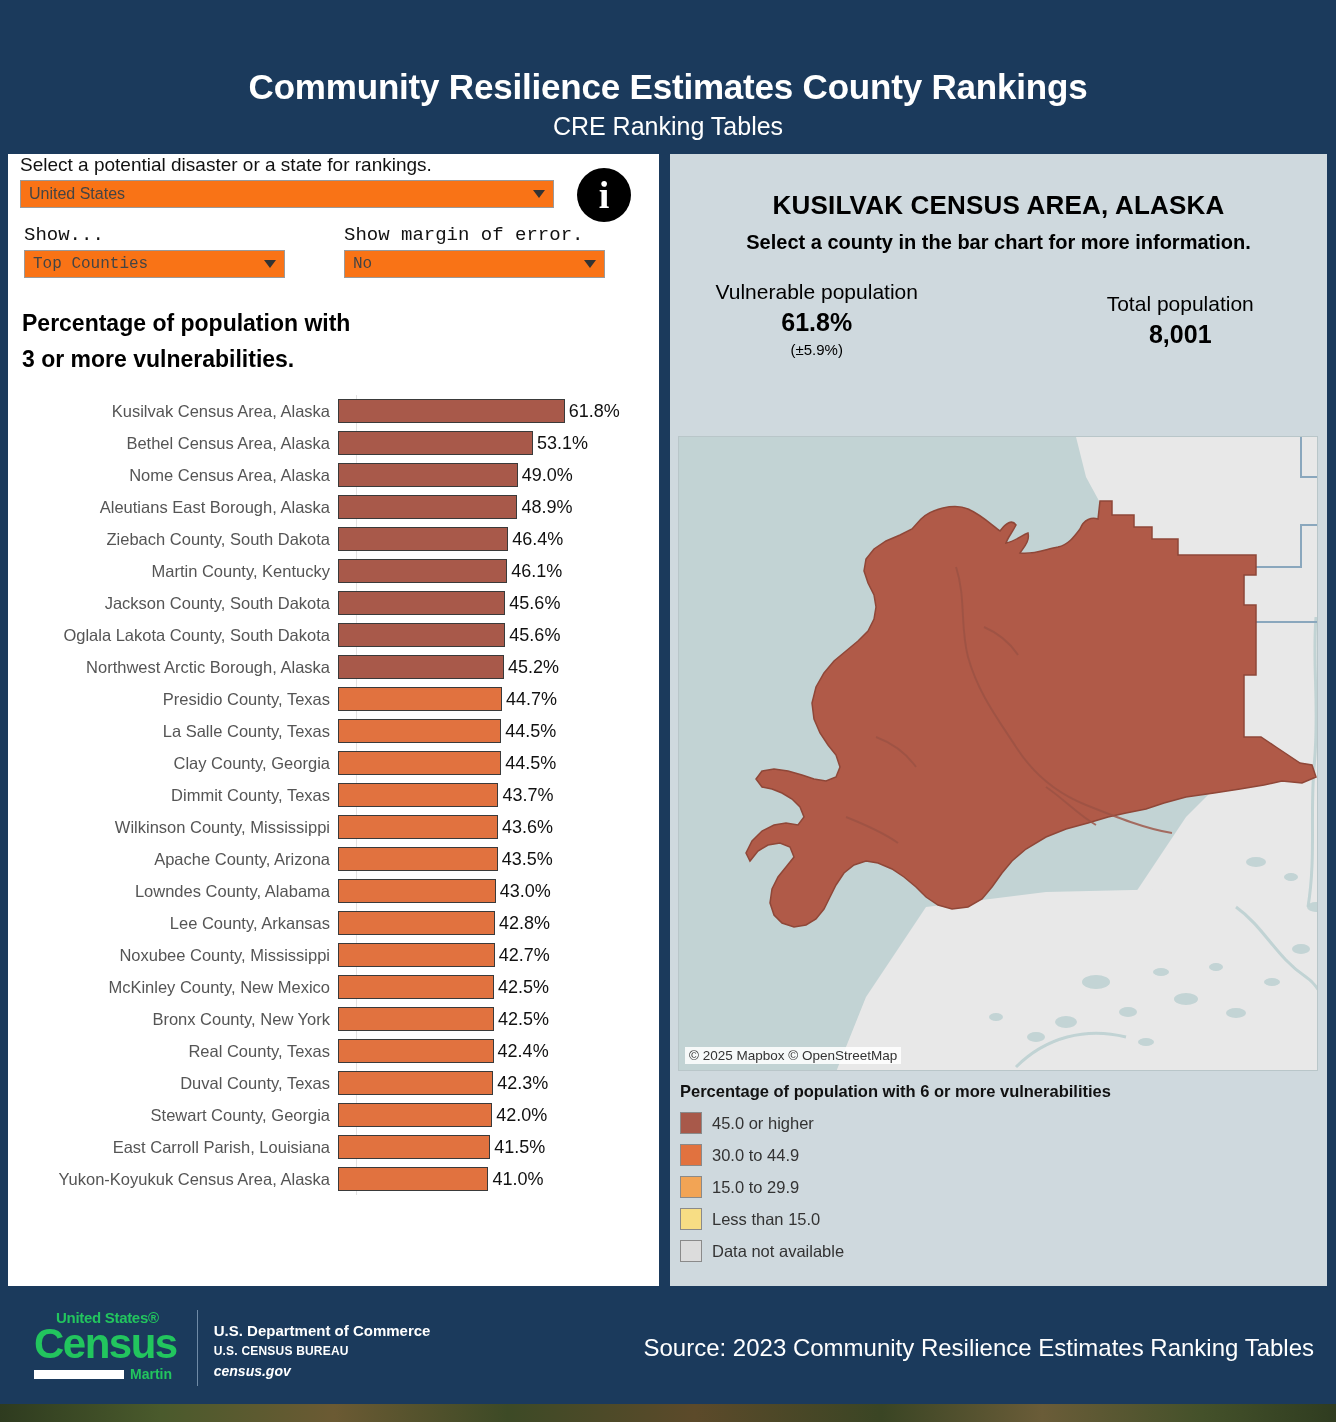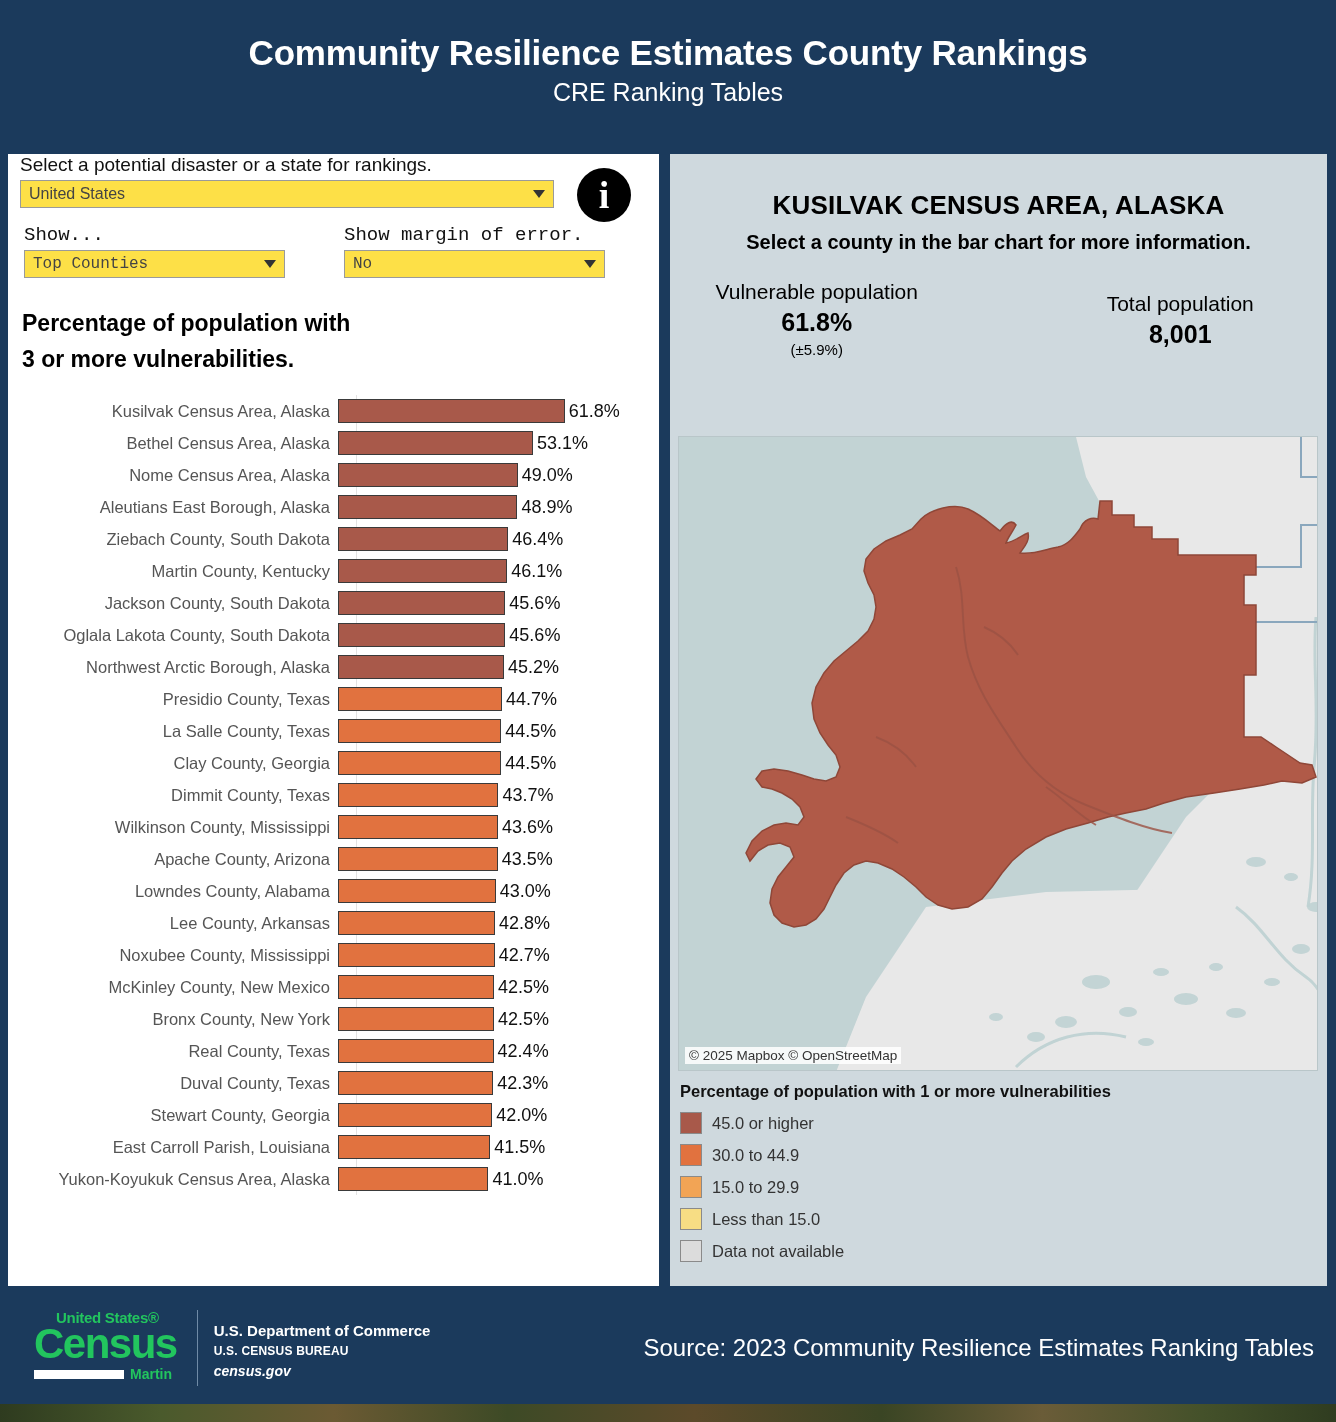--- a/index.html
+++ b/index.html
@@ -6,21 +6,21 @@
   body{
     width:1336px;height:1422px;
     background:#1b3a5c;
     font-family:"Liberation Sans", sans-serif;
     overflow:hidden;
     position:relative;
   }
   .header{
     height:140px;
     background:#1b3a5c;
-    display:flex;flex-direction:column;align-items:center;justify-content:center;
+    display:flex;flex-direction:column;align-items:center;justify-content:flex-end;
     color:#ffffff;
   }
   .header h1{
     margin:0 0 6px 0;
     font-size:35px;
     font-weight:bold;
     letter-spacing:-0.2px;
     line-height:1.1;
   }
   .header h2{
@@ -44,21 +44,21 @@
     position:relative;
   }
   .ctrl-label{
     font-size:19px;color:#111;
     margin:0 0 4px 12px;
   }
   .select-box{
     position:relative;
     height:28px;
     border:1px solid #9a9a9a;
-    background:#fde047;
+    background:#f97316;
     box-sizing:border-box;
     display:flex;align-items:center;
     font-size:16px;color:#444;
     padding-left:8px;
   }
   .select-box .caret{
     position:absolute;right:8px;top:50%;
     transform:translateY(-50%);
     width:0;height:0;
     border-left:6px solid transparent;
@@ -546,21 +546,21 @@
           <path d="M268,190 C282,196 294,206 302,218"></path>
           <path d="M160,300 C176,306 190,316 200,330"></path>
           <path d="M130,380 C150,388 168,396 182,406"></path>
           <path d="M330,350 C348,362 362,378 380,388"></path>
         </g>
       </svg>
       <div class="map-attr">© 2025 Mapbox  © OpenStreetMap</div>
     </div>
 
     <div class="legend">
-      <div class="legend-title">Percentage of population with 1 or more vulnerabilities</div>
+      <div class="legend-title">Percentage of population with 6 or more vulnerabilities</div>
       <div id="legend-rows">
           <div class="legend-row">
             <span class="legend-swatch" style="background: rgb(168, 89, 74);"></span>
             <span class="legend-label">45.0 or higher</span>
           </div>
           <div class="legend-row">
             <span class="legend-swatch" style="background: rgb(225, 114, 63);"></span>
             <span class="legend-label">30.0 to 44.9</span>
           </div>
           <div class="legend-row">

